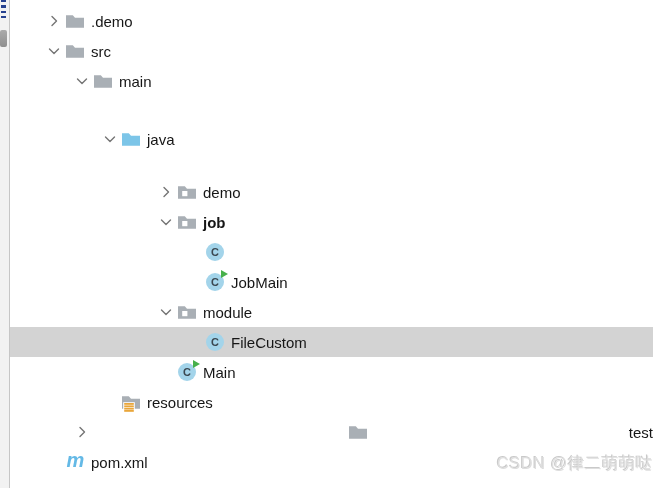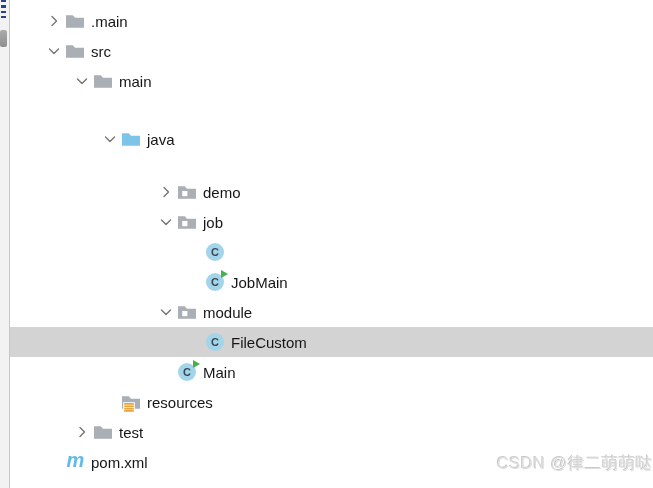--- a/index.html
+++ b/index.html
@@ -94,21 +94,21 @@
       <span class="chevron">
         <svg width="16" height="16" viewBox="0 0 16 16">
           <polyline points="6,3.5 10.5,8 6,12.5" style="fill:none;stroke:var(--chevron-gray,#757575);stroke-width:1.4;stroke-linecap:round;stroke-linejoin:round"></polyline>
         </svg>
       </span>
       <span class="icon">
         <svg width="20" height="20" viewBox="0 0 20 20">
           <path d="M1 4.2 h6.8 l2.2 2.6 H19 v10 H1 Z" style="fill:var(--folder-gray)"></path>
         </svg>
       </span>
-      <span class="label">.main</span>
+      <span class="label">.demo</span>
     </div>
     <div class="row" style="padding-left: 36px;">
       <span class="chevron">
         <svg width="16" height="16" viewBox="0 0 16 16">
           <polyline points="3.5,6 8,10.5 12.5,6" style="fill:none;stroke:var(--chevron-gray,#757575);stroke-width:1.4;stroke-linecap:round;stroke-linejoin:round"></polyline>
         </svg>
       </span>
       <span class="icon">
         <svg width="20" height="20" viewBox="0 0 20 20">
           <path d="M1 4.2 h6.8 l2.2 2.6 H19 v10 H1 Z" style="fill:var(--folder-gray)"></path>
@@ -149,21 +149,21 @@
         </svg>
       </span>
       <span class="icon">
         <svg width="20" height="20" viewBox="0 0 20 20">
           <path d="M1 4.2 h6.8 l2.2 2.6 H19 v10 H1 Z" style="fill:var(--folder-gray)"></path>
           <rect x="5.2" y="9" width="5.2" height="5.2" style="fill:#ffffff"></rect>
         </svg>
       </span>
       <span class="label">demo</span>
     </div>
-    <div class="row" style="padding-left: 148px;">
+    <div class="row" style="padding-left: 148px; font-weight: bold;">
       <span class="chevron">
         <svg width="16" height="16" viewBox="0 0 16 16">
           <polyline points="3.5,6 8,10.5 12.5,6" style="fill:none;stroke:var(--chevron-gray,#757575);stroke-width:1.4;stroke-linecap:round;stroke-linejoin:round"></polyline>
         </svg>
       </span>
       <span class="icon">
         <svg width="20" height="20" viewBox="0 0 20 20">
           <path d="M1 4.2 h6.8 l2.2 2.6 H19 v10 H1 Z" style="fill:var(--folder-gray)"></path>
           <rect x="5.2" y="9" width="5.2" height="5.2" style="fill:#ffffff"></rect>
         </svg>
@@ -220,21 +220,21 @@
           <path d="M1 4.2 h6.8 l2.2 2.6 H19 v10 H1 Z" style="fill:var(--folder-gray)"></path>
           <rect x="2.2" y="10.2" width="11.6" height="9.6" style="fill:#ffffff"></rect>
           <rect x="3.2" y="11" width="9.6" height="1.8" style="fill:var(--resources-orange)"></rect>
           <rect x="3.2" y="13.4" width="9.6" height="1.8" style="fill:var(--resources-orange)"></rect>
           <rect x="3.2" y="15.8" width="9.6" height="1.8" style="fill:var(--resources-orange)"></rect>
           <rect x="3.2" y="18" width="9.6" height="1.8" style="fill:var(--resources-orange)"></rect>
         </svg>
       </span>
       <span class="label">resources</span>
     </div>
-    <div class="row" style="padding-left: 64px;">
+    <div class="row" style="padding-left: 64px; justify-content: space-between;">
       <span class="chevron">
         <svg width="16" height="16" viewBox="0 0 16 16">
           <polyline points="6,3.5 10.5,8 6,12.5" style="fill:none;stroke:var(--chevron-gray,#757575);stroke-width:1.4;stroke-linecap:round;stroke-linejoin:round"></polyline>
         </svg>
       </span>
       <span class="icon">
         <svg width="20" height="20" viewBox="0 0 20 20">
           <path d="M1 4.2 h6.8 l2.2 2.6 H19 v10 H1 Z" style="fill:var(--folder-gray)"></path>
         </svg>
       </span>

